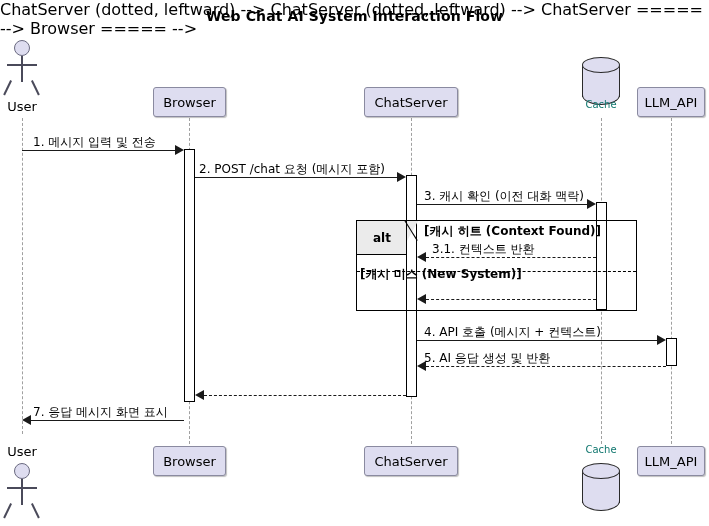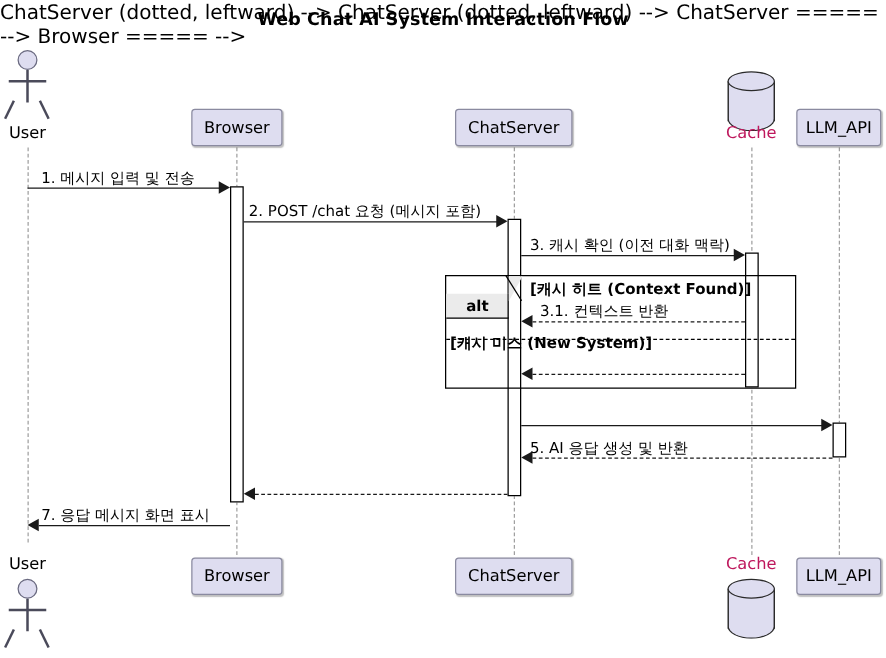--- a/index.html
+++ b/index.html
@@ -90,22 +90,22 @@
     position: absolute;
     left: 0; top: 0;
     width: 38px; height: 16px;
     background: #DEDDF0;
     border: 1.5px solid #2a2a2a;
     border-radius: 50%;
     box-sizing: border-box;
   }
   .db-label {
     position: absolute;
-    font-size: 13px;
-    color: #be185d;
+    font-size: 10px;
+    color: #0f766e;
     text-align: center;
     white-space: nowrap;
   }
   
   .activation {
     position: absolute;
     width: 11px;
     background: #ffffff;
     border: 1px solid #000000;
     box-sizing: border-box;
@@ -230,40 +230,41 @@
   <div class="arrow-r" style="left:397px; top:172px;"></div>
 
   
   <div class="msg-label" style="left:424px; top:188px;">3. 캐시 확인 (이전 대화 맥락)</div>
   <div class="msg-line" style="left:417px; top:204px; width:172px;"></div>
   <div class="arrow-r" style="left:587px; top:199px;"></div>
 
   
   <div class="altframe" style="left:356px; top:220px; width:281px; height:91px;"></div>
 
-  <div class="alt-tab" style="left:357px; top:235px; width:50px; height:20px;">alt</div>
+  <div class="alt-tab" style="left:357px; top:221px; width:50px; height:34px;">alt</div>
   <div class="alt-tab-corner" style="left:407px; top:221px; border-top:20px solid #EBEBEB; border-right:11px solid transparent;"></div>
   <div style="position:absolute; left:405px; top:220px; width:24px; height:0; border-top:1.5px solid #000000; transform:rotate(58deg); transform-origin:left top;"></div>
 
   <div class="alt-guard" style="left:424px; top:223px;text-align:right;">[캐시 히트 (Context Found)]</div>
 
    ChatServer (dotted, leftward) --&gt;
   <div class="msg-label" style="left:432px; top:241px;">3.1. 컨텍스트 반환</div>
   <div class="msg-line dotted" style="left:426px; top:257px; width:170px;"></div>
   <div class="arrow-l" style="left:417px; top:252px;"></div>
 
   
   <div class="alt-divider" style="left:357px; top:271px; width:279px;"></div>
   <div class="alt-guard" style="left:360px; top:266px;">[캐시 미스 (New System)]</div>
 
    ChatServer (dotted, leftward) --&gt;
   <div class="msg-line dotted" style="left:426px; top:299px; width:170px;"></div>
   <div class="arrow-l" style="left:417px; top:294px;"></div>
 
   
+  <div class="msg-label" style="left:424px; top:324px;">4. API 호출 (메시지 + 컨텍스트)</div>
   <div class="msg-line" style="left:417px; top:340px; width:242px;"></div>
   <div class="arrow-r" style="left:657px; top:335px;"></div>
 
    ChatServer ===== --&gt;
   <div class="msg-label" style="left:424px; top:350px;">5. AI 응답 생성 및 반환</div>
   <div class="msg-line dotted" style="left:426px; top:366px; width:240px;"></div>
   <div class="arrow-l" style="left:417px; top:361px;"></div>
 
    Browser ===== --&gt;
   <div class="msg-line dotted" style="left:204px; top:395px; width:202px;"></div>

